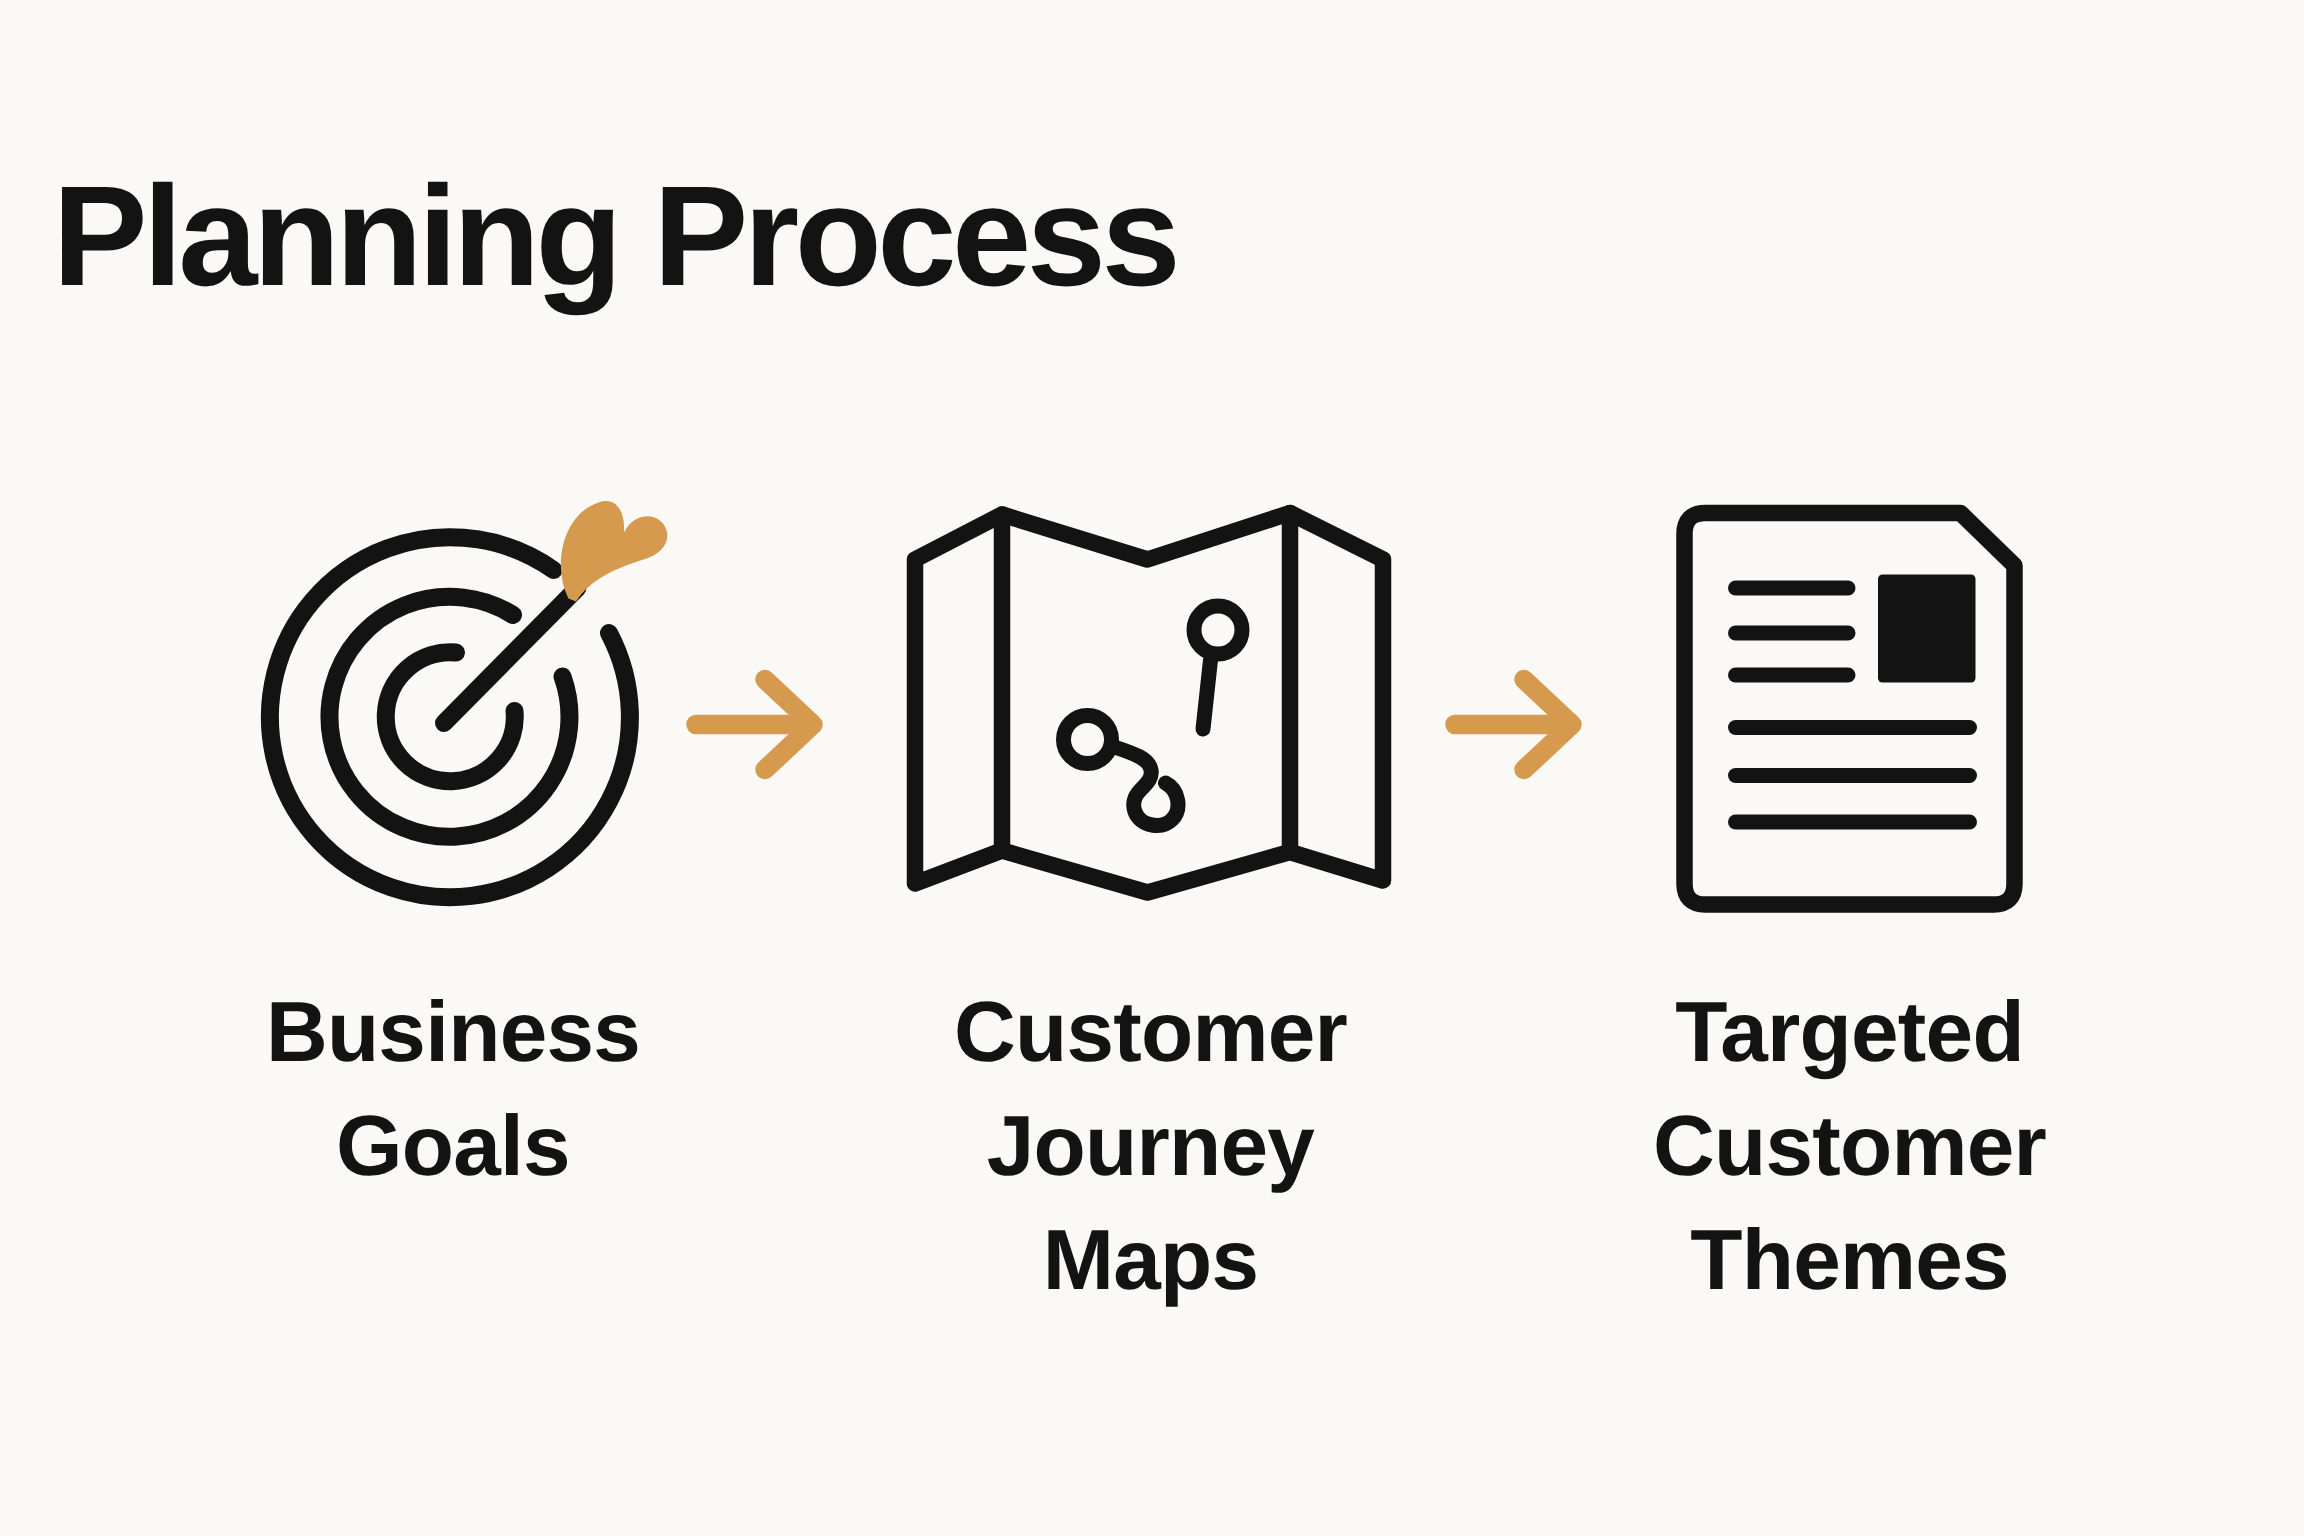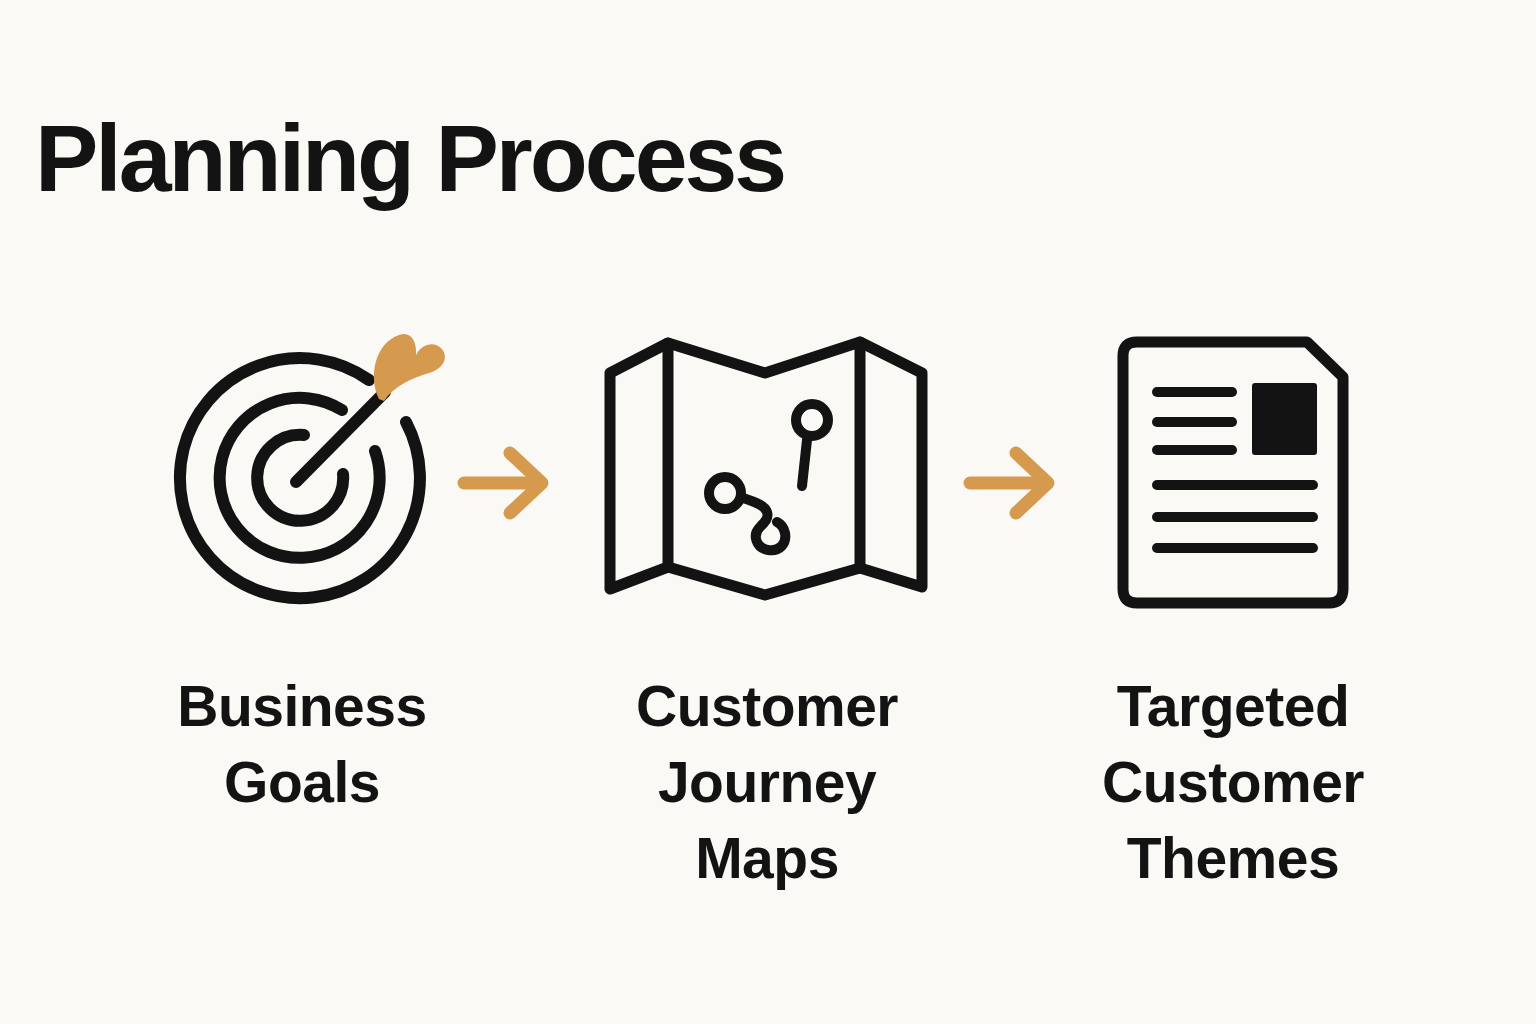--- a/index.html
+++ b/index.html
@@ -30,21 +30,21 @@
     margin-left:35px;
   }
   .icon{position:absolute;}
   .icon .ink{stroke:var(--ink);}
   .icon .ink-fill{fill:var(--ink);}
   .icon .gold{fill:var(--accent);}
   .arrow{position:absolute;}
   .arrow path{stroke:var(--accent);}
   .step-label{
     position:absolute;
-    top:668px;
+    top:650px;
     width:316px;
     text-align:center;
     font-size:57px;
     font-weight:700;
     letter-spacing:-0.5px;
     line-height:76px;
     color:var(--ink);
   }
   #lbl-1{left:144px;}
   #lbl-2{left:609px;}

